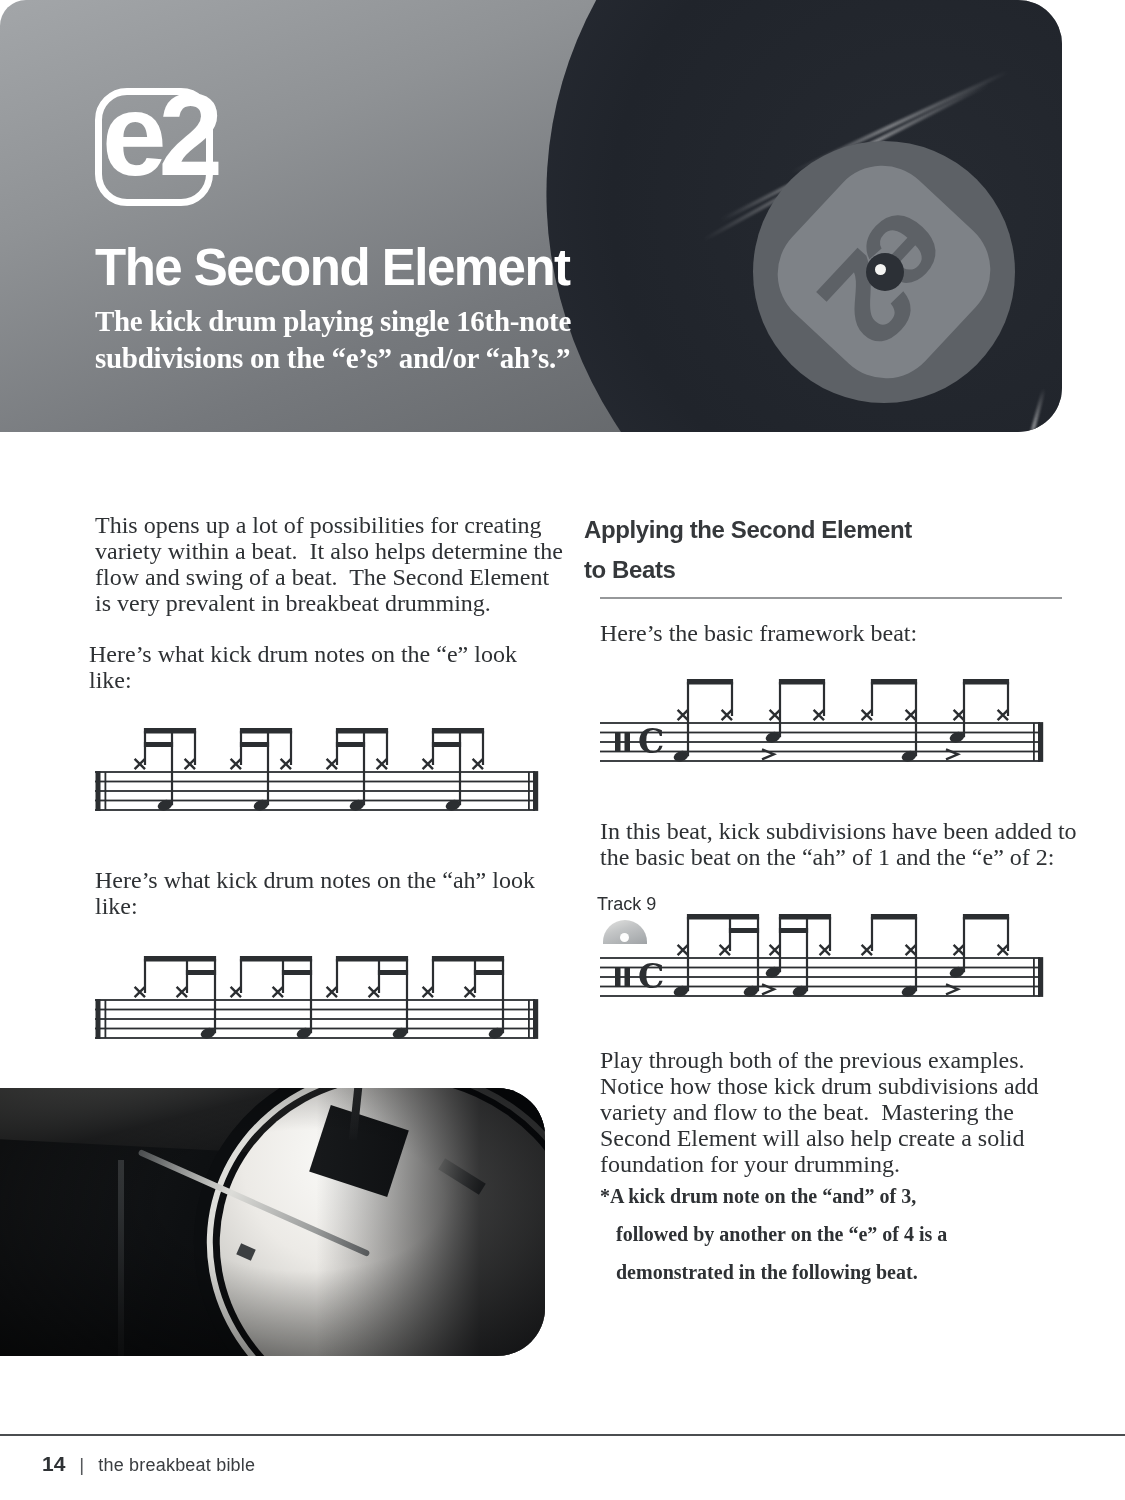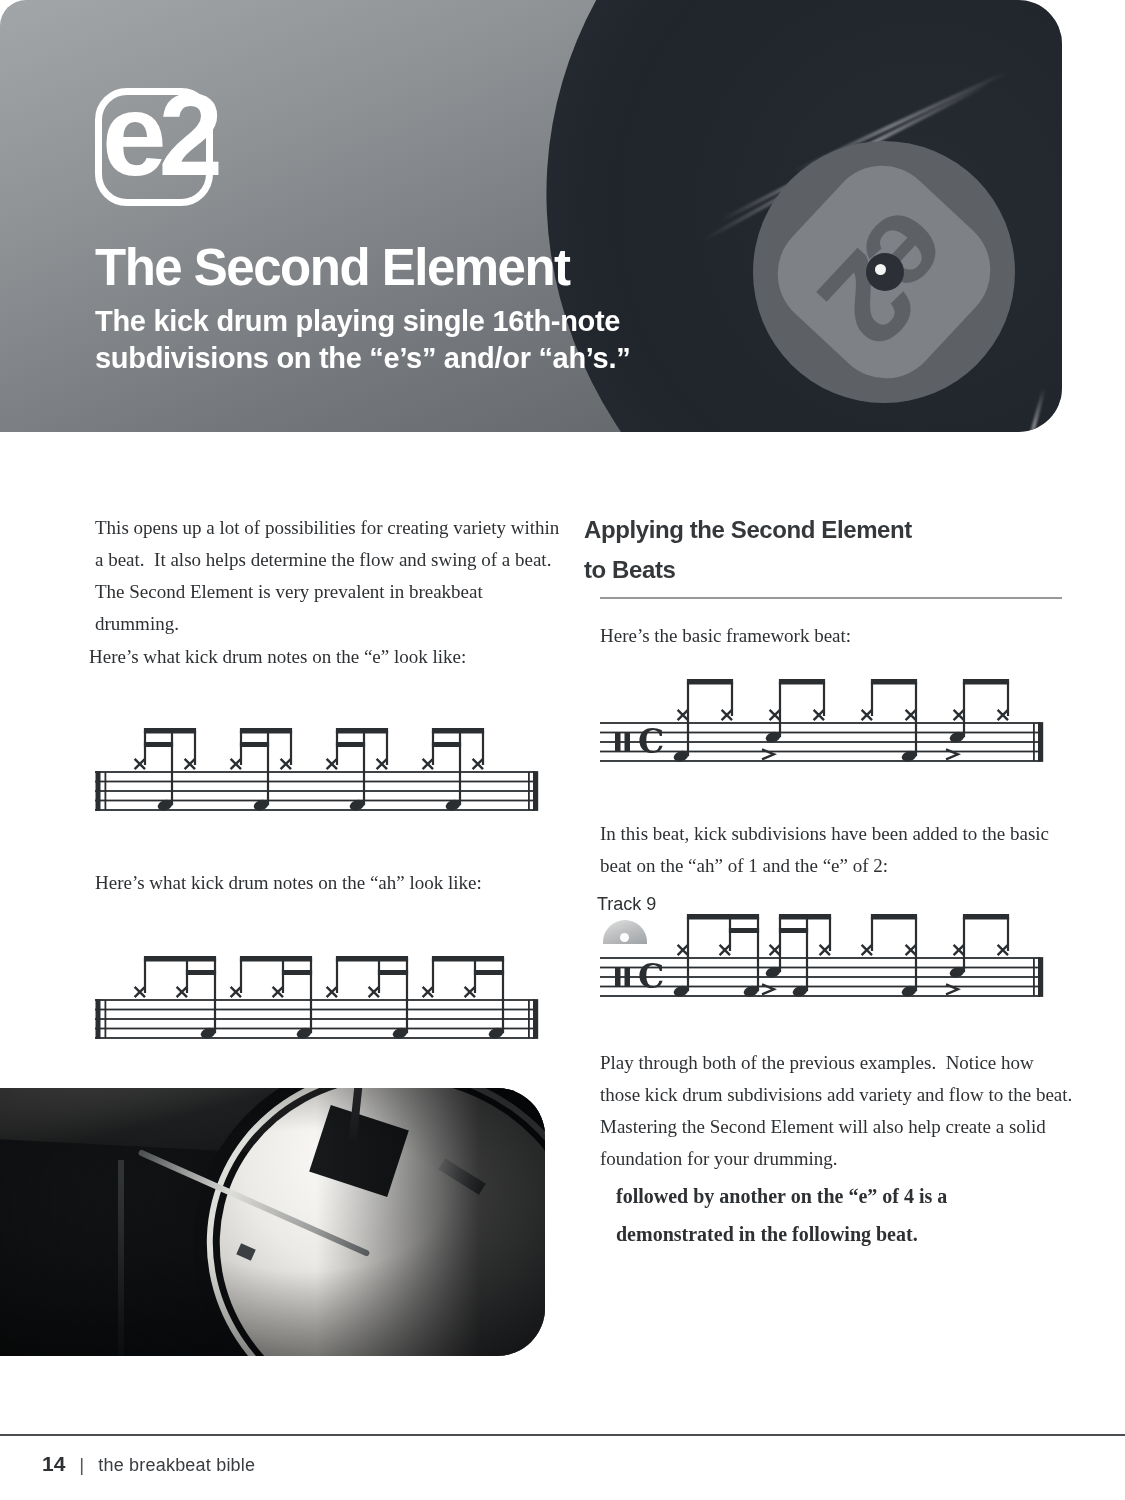--- a/index.html
+++ b/index.html
@@ -20,25 +20,25 @@
   .ghost{left:40px;top:40px;width:182px;height:182px;border-radius:54px;background:#7e8287;transform:rotate(133deg);
     display:flex;align-items:center;justify-content:center;}
   .ghost span{font-family:"Liberation Sans",sans-serif;font-weight:700;font-size:126px;color:#5d6166;letter-spacing:-10px;transform:translate(-4px,-8px);}
   .hole{left:113px;top:112px;width:38px;height:38px;border-radius:50%;background:#2c3036;}
   .hole-dot{left:9px;top:11px;width:11px;height:11px;border-radius:50%;background:#f4f4f2;}
   .logo-box{left:95px;top:88px;width:118px;height:118px;border:7px solid #ffffff;border-radius:32px;box-sizing:border-box;}
   .logo-text{left:0px;top:-18px;font-family:"Liberation Sans",sans-serif;font-weight:700;font-size:116px;line-height:116px;
     color:#ffffff;letter-spacing:-8px;white-space:nowrap;}
   .chapter-title{left:95px;top:240px;font-family:"Liberation Sans",sans-serif;font-weight:700;font-size:51px;line-height:56px;
     color:#ffffff;letter-spacing:-1.5px;white-space:nowrap;}
-  .chapter-subtitle{left:95px;top:303px;font-family:Liberation Sans, sans-serif;font-weight:700;font-size:29px;line-height:37px;
+  .chapter-subtitle{left:95px;top:303px;font-family:Liberation Serif, serif;font-weight:700;font-size:29px;line-height:37px;
     color:#ffffff;letter-spacing:-0.3px;white-space:nowrap;}
 
   
-  .serif{font-size:19px;line-height:32px;color:#2e3134;}
+  .serif{font-size:24px;line-height:26px;color:#2e3134;}
   .p1{left:95px;top:512px;width:472px;}
   .cap-e{left:89px;top:641px;width:472px;}
   .cap-ah{left:95px;top:867px;width:472px;}
   .h2{left:584px;top:510px;font-family:"Liberation Sans",sans-serif;font-weight:700;font-size:24px;line-height:40px;
     color:#35383b;letter-spacing:-0.4px;}
   .h2-rule{left:600px;top:597px;width:462px;height:2px;background:#96989a;}
   .fw-intro{left:600px;top:620px;width:472px;}
   .beat-desc{left:600px;top:818px;width:478px;}
   .track-label{left:597px;top:894px;font-family:"Liberation Sans",sans-serif;font-size:18px;color:#2d3033;}
   .outro{left:600px;top:1047px;width:478px;}
@@ -308,20 +308,21 @@
       <rect x="362.9" y="9" width="2.2" height="55.25" fill="#2b2e31"></rect>
       <path d="M 353.6 36.8 L 364 47.2 M 353.6 47.2 L 364 36.8" stroke="#2b2e31" stroke-width="2.4" fill="none"></path>
       <ellipse cx="357" cy="64.25" rx="7.4" ry="5.1" fill="#2b2e31" transform="rotate(-18 357 64.25)"></ellipse>
       <path d="M 346 76.35 L 358 81.35 L 346 86.35" stroke="#2b2e31" stroke-width="2.3" fill="none"></path>
       <rect x="406.9" y="9" width="2.2" height="34" fill="#2b2e31"></rect>
       <path d="M 397.6 36.8 L 408 47.2 M 397.6 47.2 L 408 36.8" stroke="#2b2e31" stroke-width="2.4" fill="none"></path>
       <rect x="362.9" y="6" width="46.2" height="5.5" fill="#2b2e31"></rect>
     </svg></div>
 <div class="abs serif outro">Play through both of the previous examples.&nbsp; Notice how those kick drum subdivisions add variety and flow to the beat.&nbsp; Mastering the Second Element will also help create a solid foundation for your drumming.</div>
 <div class="abs serif tip">
+  <div>*A kick drum note on the “and” of 3,</div>
   <div class="ind">followed by another on the “e” of 4 is a</div>
   <div class="ind">demonstrated in the following beat.</div>
 </div>
 
 <div class="abs footer-rule"></div>
 <div class="abs footer">
   <span class="pg-num">14</span>
   <span class="pg-sep">|</span>
   <span class="pg-title">the breakbeat bible</span>
 </div>

